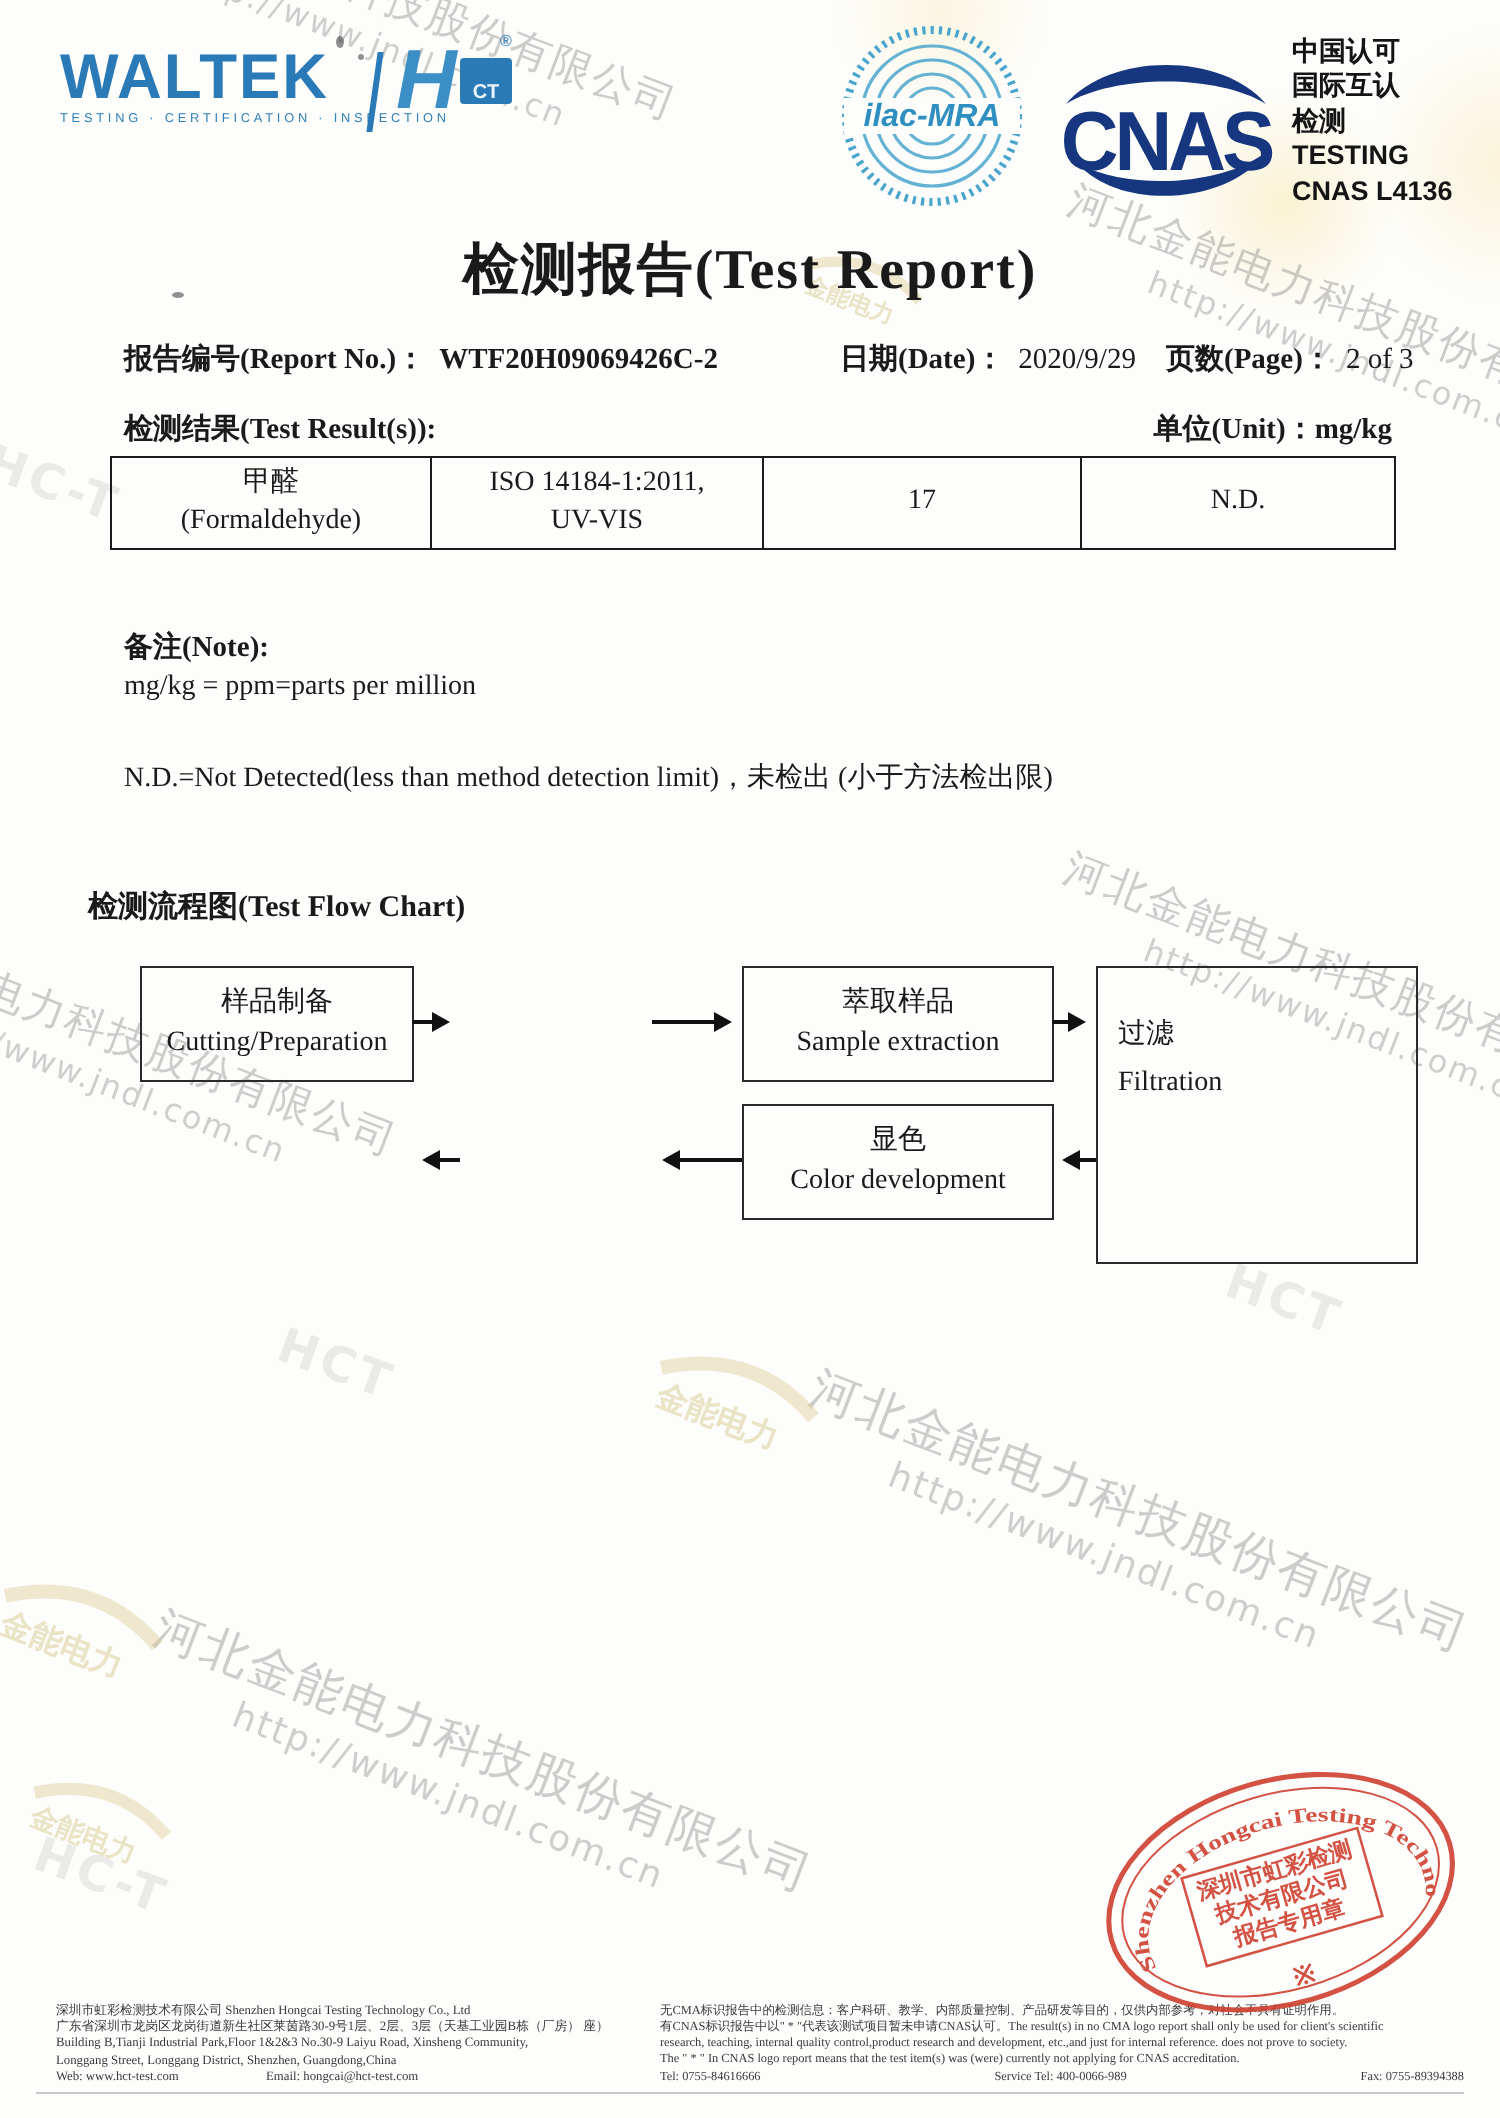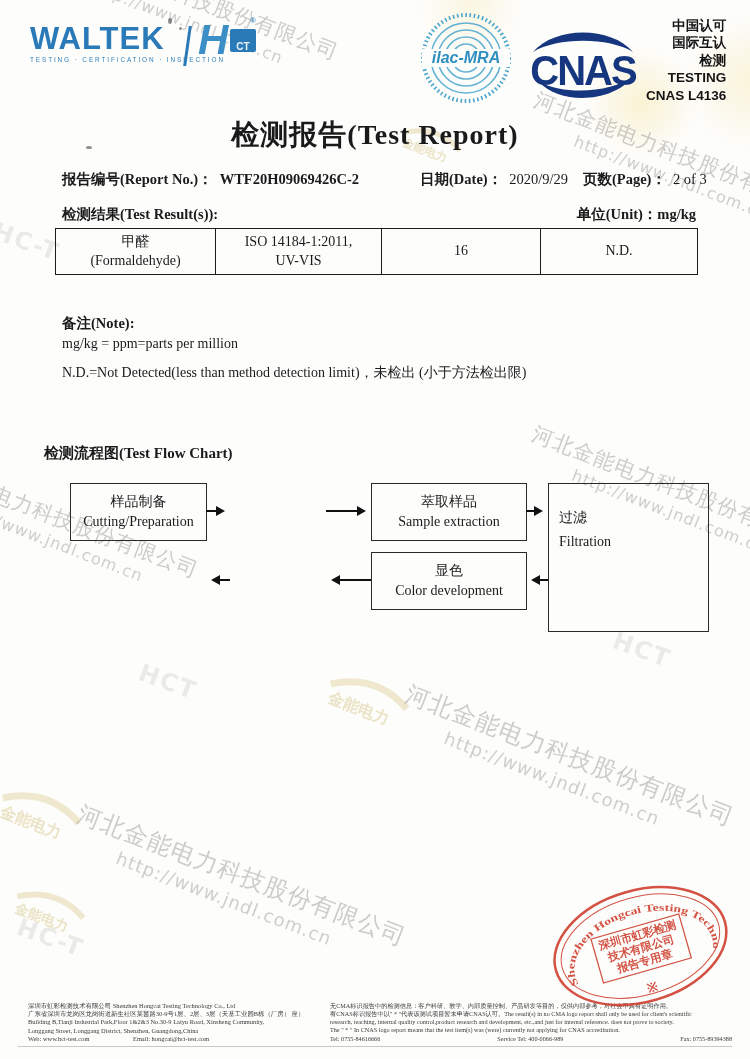--- a/index.html
+++ b/index.html
@@ -31,21 +31,21 @@
   .hct{position:absolute;left:198px;top:16px;width:70px;height:58px;}
   .hct-h{position:absolute;left:0;top:0;font-family:"Liberation Sans",sans-serif;font-style:italic;
     font-weight:bold;font-size:42px;line-height:48px;color:#3c8ec6;z-index:2;}
   .hct-ct{position:absolute;left:32px;top:13px;width:26px;height:23px;background:#2b7ab8;border-radius:2px;
     color:#eaf3fa;font-family:"Liberation Sans",sans-serif;font-weight:bold;font-size:10px;
     display:flex;align-items:flex-end;justify-content:center;z-index:1;}
   .hct-reg{position:absolute;left:52px;top:0;font-size:8px;color:#2b7ab8;font-family:"Liberation Sans",sans-serif;}
   .ilac{position:absolute;left:420px;top:12px;}
   .cnas{position:absolute;left:527px;top:22px;}
   .accr{position:absolute;left:646px;top:17px;font-family:"Liberation Sans",sans-serif;font-weight:bold;
-    font-size:13.5px;line-height:17.4px;color:#141414;text-align:right;}
+    font-size:13.5px;line-height:17.4px;color:#141414;}
   
   .title{position:absolute;left:0;top:116px;width:100%;text-align:center;font-size:28px;font-weight:bold;letter-spacing:1px;}
   .meta{position:absolute;left:0;top:170px;width:100%;font-size:14.5px;}
   .meta b{font-weight:bold;}
   .m1{position:absolute;left:62px;}
   .m2{position:absolute;left:420px;}
   .m3{position:absolute;left:583px;}
   .meta .val{margin-left:7px;}
   .res-label{position:absolute;left:62px;top:205px;font-size:14.5px;font-weight:bold;}
   .unit-label{position:absolute;right:54px;top:205px;font-size:14.5px;font-weight:bold;}
@@ -208,29 +208,29 @@
       <tbody>
       <tr>
         <td class="bd">
           <div>甲醛</div>
               <div>(Formaldehyde)</div>
             </td>
         <td class="bd">
           <div>ISO 14184-1:2011,</div>
               <div>UV-VIS</div>
             </td>
-        <td class="bd">16</td>
+        <td class="bd">17</td>
         <td class="bd">N.D.</td>
       </tr>
     </tbody>
       </table>
 
     <div class="note-label">备注(Note):</div>
     <div class="note-line" style="top:336px">mg/kg = ppm=parts per million</div>
-    <div class="note-line" style="top:364px">N.D.=Not Detected(less than method detection limit)，未检出 (小于方法检出限)</div>
+    <div class="note-line" style="top:380px">N.D.=Not Detected(less than method detection limit)，未检出 (小于方法检出限)</div>
 
     <div class="flow-title">检测流程图(Test Flow Chart)</div>
 
     <div class="fbox" style="left:70px;top:483px;width:135px;height:56px">
       <div>样品制备</div>
         <div>Cutting/Preparation</div>
       </div>
     <div class="fbox tall" style="left:548px;top:483px;width:149px;height:125px">
       <div>过滤</div>
         <div>Filtration</div>

